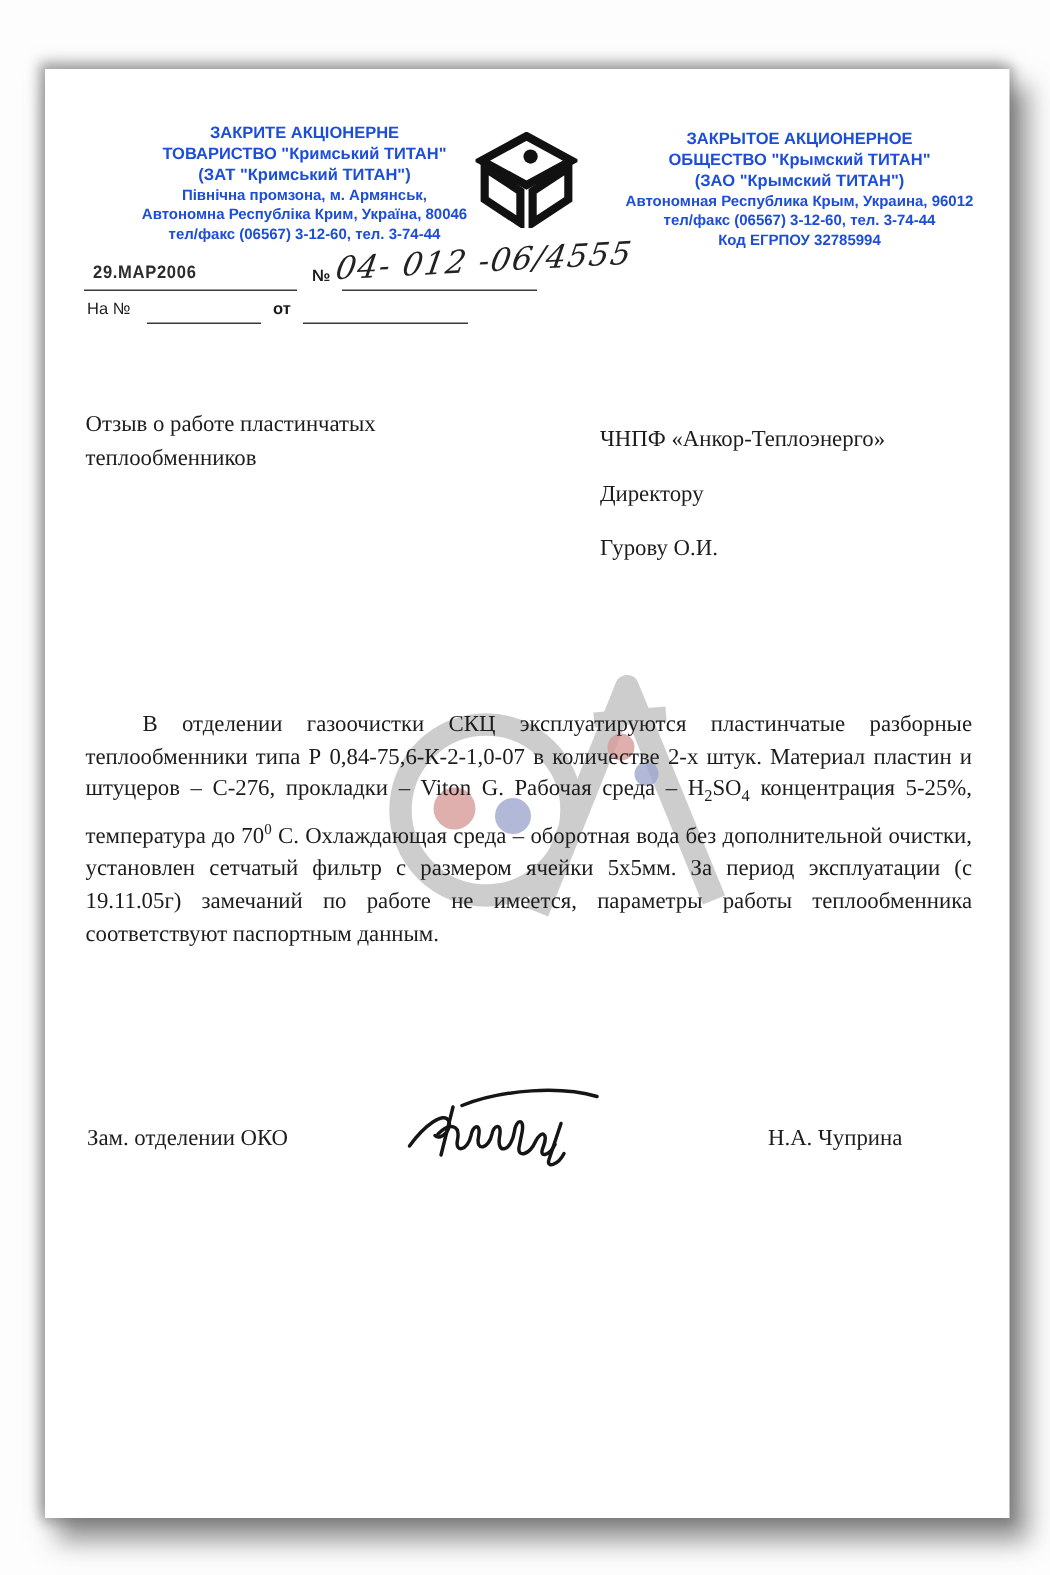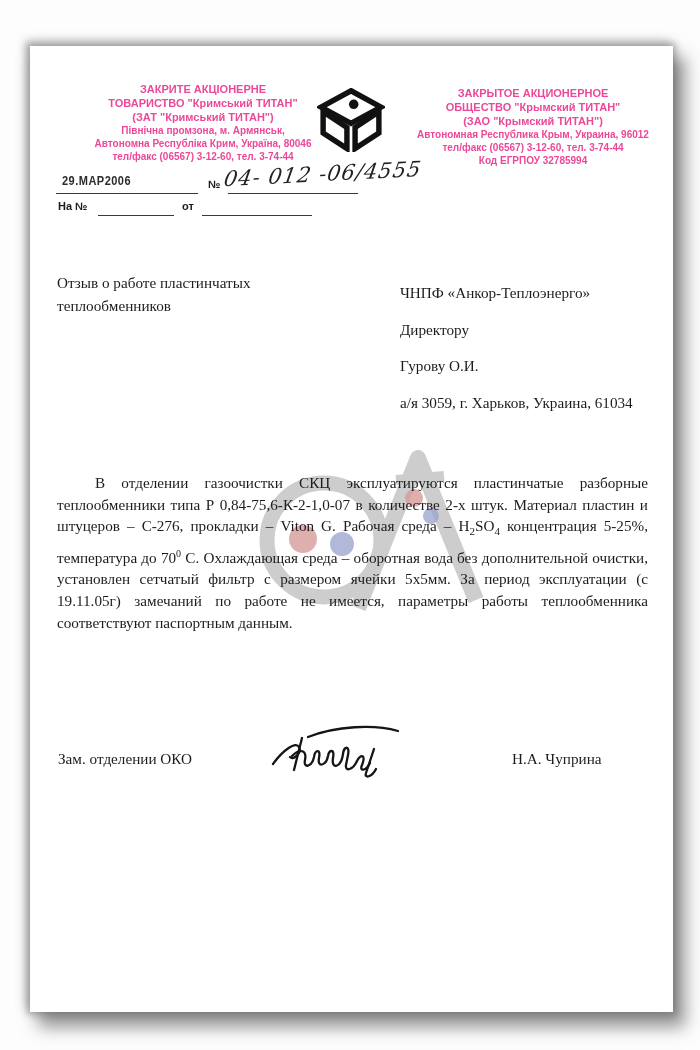--- a/index.html
+++ b/index.html
@@ -4,40 +4,40 @@
 <style>
   html,body{margin:0;padding:0;}
   body{width:700px;height:1050px;background:#fdfdfd;position:relative;overflow:hidden;
        font-family:"Liberation Serif",serif;color:#1c1c1c;}
   .scan{position:absolute;left:30px;top:46px;width:643px;height:966px;background:#fff;
         box-shadow:0 0 7px 3px rgba(100,100,100,.45),
                    10px 13px 16px 2px rgba(60,60,60,.55),
                    -4px -5px 9px 1px rgba(130,130,130,.35);}
   
   .hdr{position:absolute;text-align:center;font-family:"Liberation Sans",sans-serif;
-       font-weight:bold;color:#ec4899;}
+       font-weight:bold;color:#1d4ed8;}
   .hdr .l{font-size:10px;line-height:13px;}
   .hdr .l:nth-child(-n+3){font-size:11px;line-height:14px;}
   .hdr-left{left:14px;top:36px;width:318px;}
   .hdr-right{left:352px;top:40px;width:302px;}
   .logo{position:absolute;left:287px;top:42px;width:68px;height:64px;}
   
   .stamp{position:absolute;left:32px;top:128px;font-family:"Liberation Sans",sans-serif;
          font-weight:bold;font-size:12px;letter-spacing:.5px;color:#2c2c2c;
          transform:scaleX(.92);transform-origin:left;}
   .uline{position:absolute;border-bottom:1.5px solid #3a3a3a;height:1px;}
   .u-date{left:26px;top:146px;width:142px;}
   .u-num{left:198px;top:146px;width:130px;}
   .num-sign{position:absolute;left:178px;top:132px;font-family:"Liberation Sans",sans-serif;
             font-size:11px;font-weight:bold;}
   .hand{position:absolute;left:194px;top:116px;font-family:"DejaVu Serif",serif;
         font-style:italic;font-size:21px;letter-spacing:1px;color:#222;
         transform:rotate(-3deg) skewX(-12deg);white-space:nowrap;}
   .na-label{position:absolute;left:28px;top:154px;font-family:"Liberation Sans",sans-serif;
-            font-size:11px;font-weight:bold;}
+            font-size:11px;font-weight:normal;}
   .ot-label{position:absolute;left:152px;top:154px;font-family:"Liberation Sans",sans-serif;
             font-size:11px;font-weight:bold;}
   .u-na{left:68px;top:168px;width:76px;}
   .u-ot{left:172px;top:168px;width:110px;}
   
   .subject{position:absolute;left:27px;top:225px;width:250px;font-size:15.2px;line-height:23px;}
   .recipient{position:absolute;left:370px;top:238px;width:262px;font-size:15.2px;}
   .recipient .r{height:36.5px;}
   
   .wm{position:absolute;left:216px;top:400px;width:238px;height:172px;opacity:.5;}
@@ -93,21 +93,20 @@
 
   <div class="subject">
     <div>Отзыв о работе пластинчатых</div>
     <div>теплообменников</div>
   </div>
 
   <div class="recipient">
     <div class="r">ЧНПФ «Анкор-Теплоэнерго»</div>
     <div class="r">Директору</div>
     <div class="r">Гурову О.И.</div>
-    <div class="r">а/я 3059, г. Харьков, Украина, 61034</div>
   </div>
 
   <svg class="wm" viewBox="0 0 238 172">
     <circle cx="78" cy="94" r="57" fill="none" stroke="#9d9d9d" stroke-width="15"></circle>
     <circle cx="57" cy="93" r="14" fill="#b23a35" opacity=".8"></circle>
     <circle cx="96" cy="98" r="12" fill="#40509e" opacity=".8"></circle>
     <path d="M112,162 L172,12 L230,154" fill="none" stroke="#9d9d9d" stroke-width="16" stroke-linejoin="round"></path>
     <path d="M150,34 L198,30" stroke="#9d9d9d" stroke-width="10"></path>
     <circle cx="168" cy="52" r="9" fill="#b23a35" opacity=".8"></circle>
     <circle cx="185" cy="70" r="8" fill="#40509e" opacity=".8"></circle>

